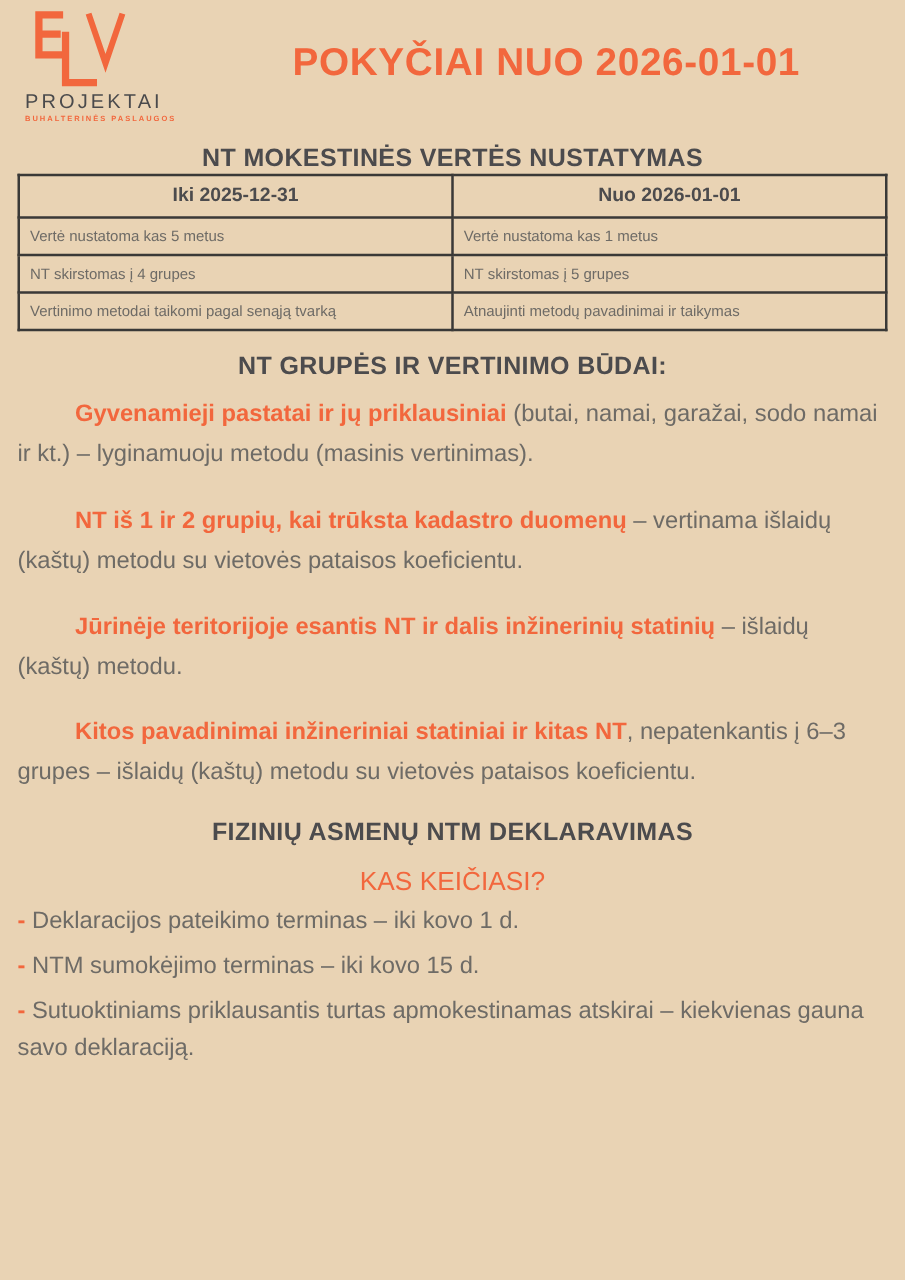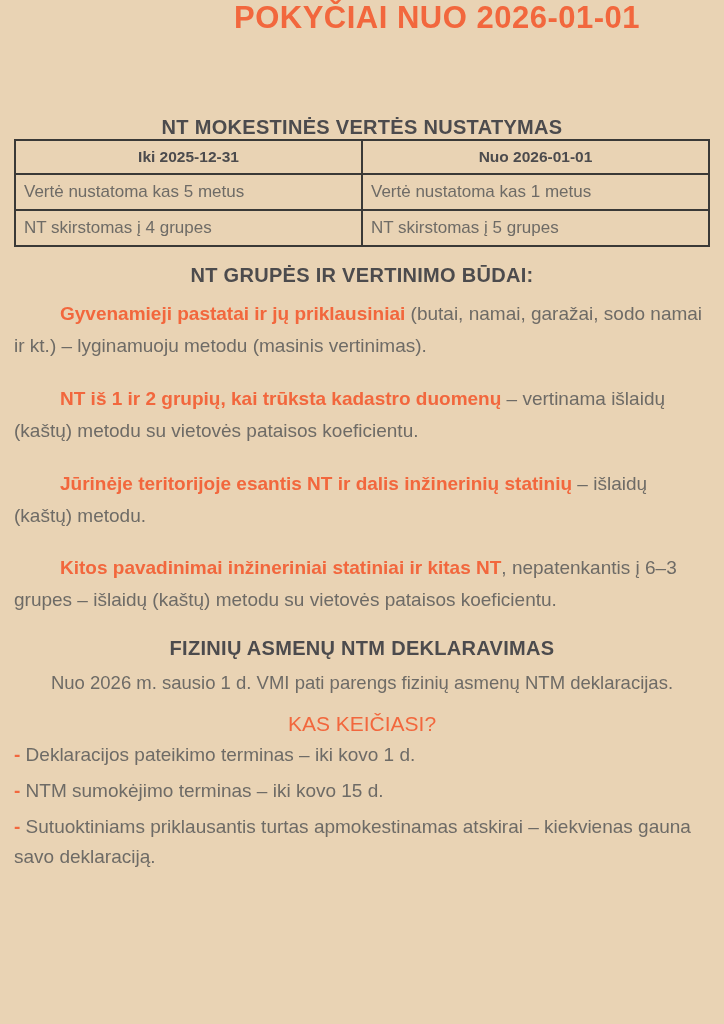--- a/index.html
+++ b/index.html
@@ -23,21 +23,21 @@
   .logo-mark{display:block;margin-left:2px;}
   .logo-name{
     font-size:16px;letter-spacing:2.5px;color:#4a4a4c;
     font-weight:400;margin-top:-2px;
   }
   .logo-sub{
     font-size:6px;letter-spacing:1.6px;color:var(--accent);
     font-weight:700;margin-top:2px;
   }
   .title{
-    padding-left:150px;
+    padding-left:150px;padding-top:32px;
     text-align:center;
     font-size:31px;font-weight:800;letter-spacing:0.5px;
     color:var(--accent);
   }
   .sec-heading{
     text-align:center;
     font-size:20px;font-weight:700;letter-spacing:0.3px;
     color:var(--dark);
   }
   .h-nustatymas{margin:4px 0 0;}
@@ -48,21 +48,21 @@
   }
   table.cmp th{
     border:2px solid var(--border);
     padding:7px 20px;
     font-size:15.5px;font-weight:700;color:var(--dark);
     text-align:center;
   }
   table.cmp td{
     border:2px solid var(--border);
     padding:7px 8px;
-    font-size:17px;color:var(--body);
+    font-size:12px;color:var(--body);
     width:50%;
     vertical-align:middle;
   }
   .h-grupes{margin:17px 0 11px;}
   .para{
     font-size:19px;line-height:1.68;color:var(--body);
     text-indent:46px;
     margin:0 0 21px;
   }
   .lead{color:var(--accent);font-weight:700;}
@@ -83,20 +83,33 @@
     margin:0 0 6px;
   }
   .dash{color:var(--accent);font-weight:700;}
 </style>
 </head>
 <body>
 
 <div class="page">
 
   <header>
+    <div class="logo">
+      <span class="logo-mark">
+        <svg width="88" height="62" viewBox="0 0 90 64" aria-hidden="true">
+          <g stroke="#f2673d" fill="none">
+            <path stroke-width="6" d="M29 4 H9 V37 H29 M9 20 H27"></path>
+            <path stroke-width="6" d="M31 18 V60 H57"></path>
+            <path stroke-width="5" d="M50 3 L64 44 L78 3"></path>
+          </g>
+        </svg>
+      </span>
+      <div class="logo-name">PROJEKTAI</div>
+      <div class="logo-sub">BUHALTERINĖS PASLAUGOS</div>
+    </div>
     <h1 class="title">POKYČIAI NUO 2026-01-01</h1>
   </header>
 
   <h2 class="sec-heading h-nustatymas">NT MOKESTINĖS VERTĖS NUSTATYMAS</h2>
 
   <table class="cmp">
     <thead>
       <tr>
         <th>Iki 2025-12-31</th>
         <th>Nuo 2026-01-01</th>
@@ -104,37 +117,40 @@
     </thead>
     <tbody>
       <tr>
         <td>Vertė nustatoma kas 5 metus</td>
         <td>Vertė nustatoma kas 1 metus</td>
       </tr>
       <tr>
         <td>NT skirstomas į 4 grupes</td>
         <td>NT skirstomas į 5 grupes</td>
       </tr>
+      <tr>
+        <td>Vertinimo metodai taikomi pagal senąją tvarką</td>
+        <td>Atnaujinti metodų pavadinimai ir taikymas</td>
+      </tr>
     </tbody>
   </table>
 
   <h2 class="sec-heading h-grupes">NT GRUPĖS IR VERTINIMO BŪDAI:</h2>
 
 
   <p class="para"><span class="lead">Gyvenamieji pastatai ir jų priklausiniai</span><span> (butai, namai, garažai, sodo namai ir kt.) – lyginamuoju metodu (masinis vertinimas).</span></p>
 
   <p class="para"><span class="lead">NT iš 1 ir 2 grupių, kai trūksta kadastro duomenų</span><span> – vertinama išlaidų (kaštų) metodu su vietovės pataisos koeficientu.</span></p>
 
   <p class="para"><span class="lead">Jūrinėje teritorijoje esantis NT ir dalis inžinerinių statinių</span><span> – išlaidų (kaštų) metodu.</span></p>
 
   <p class="para"><span class="lead">Kitos pavadinimai inžineriniai statiniai ir kitas NT</span><span>, nepatenkantis į 6–3 grupes – išlaidų (kaštų) metodu su vietovės pataisos koeficientu.</span></p>
 
   <h2 class="sec-heading h-deklaravimas">FIZINIŲ ASMENŲ NTM DEKLARAVIMAS</h2>
 
-  <p class="centered-text">Nuo 2026 m. sausio 1 d. VMI pati parengs fizinių asmenų NTM deklaracijas.</p>
 
   <h2 class="h-keiciasi">KAS KEIČIASI?</h2>
 
   <p class="bullet"><span class="dash">-</span> <span>Deklaracijos pateikimo terminas – iki kovo 1 d.</span></p>
 
   <p class="bullet"><span class="dash">-</span> <span>NTM sumokėjimo terminas – iki kovo 15 d.</span></p>
 
   <p class="bullet"><span class="dash">-</span> <span>Sutuoktiniams priklausantis turtas apmokestinamas atskirai – kiekvienas gauna savo deklaraciją.</span></p>
 
 </div>

